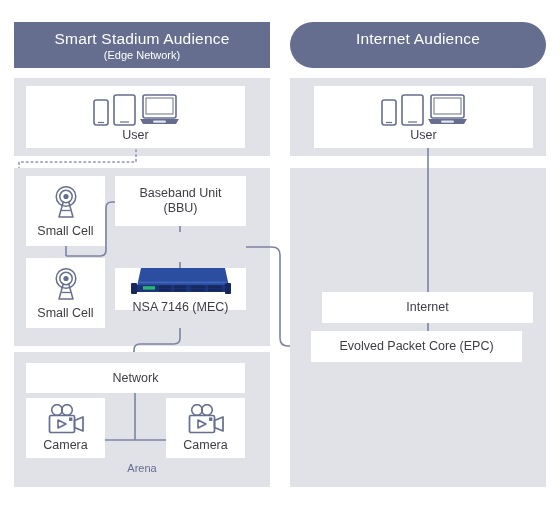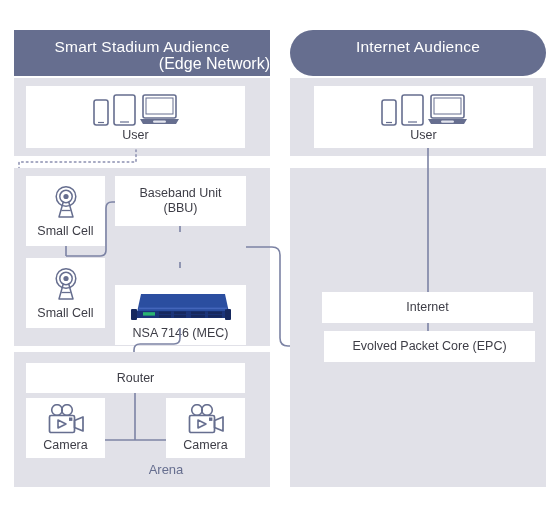--- a/index.html
+++ b/index.html
@@ -22,33 +22,31 @@
   }
   .abs { position: absolute; }
 
   
   .col-header {
     background: #666e8f;
     color: #ffffff;
     text-align: center;
     box-sizing: border-box;
     padding-top: 7px;
-    margin-top: 8px;
   }
   .col-header .title {
     font-size: 15.5px;
     line-height: 19px;
     letter-spacing: 0.2px;
     display: block;
   }
   .col-header .sub {
-    font-size: 16px;
+    font-size: 11px;
     line-height: 15px;
     display: block;
-    text-align: right;
   }
 
   
   .panel {
     background: #e1e1e8;
     box-sizing: border-box;
   }
 
   
   .node {
@@ -77,24 +75,23 @@
   svg.conn path.dotted {
     stroke: #8b8fb0;
     stroke-width: 1.5;
     stroke-dasharray: 1.6 3.2;
     stroke-linecap: round;
   }
 
   
   .arena-caption {
     color: #666e8f;
-    font-size: 13px;
+    font-size: 11px;
     text-align: center;
     width: 100%;
-    padding-left: 24px;
   }
 
   
   .icon-svg { display: block; }
 </style>
 </head>
 <body>
 
 <div id="diagram-root">
 
@@ -155,21 +152,21 @@
     </span>
     <span class="label">Small Cell</span>
   </div>
 
   <div class="abs node" style="left:115px; top:176px; width:131px; height:50px;text-align:center;">
     <span class="label">Baseband Unit</span>
     <span class="label">(BBU)</span>
   </div>
 
 
-  <div class="abs node icon-node" style="left:115px; top:285px; width:131px; height:60px;">
+  <div class="abs node icon-node" style="left:115px; top:268px; width:131px; height:42px;">
     <span>
       <svg class="icon-svg" width="104" height="34" viewBox="0 0 104 34">
         <path d="M12 4 L96 4 L101 27 L7 27 Z" fill="#2b4ea0"></path>
         <path d="M7 21 L101 21 L101 28 L7 28 Z" fill="#1b347a"></path>
         <rect x="2" y="19" width="6" height="11" rx="1" fill="#16285e"></rect>
         <rect x="96" y="19" width="6" height="11" rx="1" fill="#16285e"></rect>
         <rect x="14" y="22.2" width="12" height="3.4" fill="#2ecc71" opacity="0.85"></rect>
         <g fill="#16285e">
           <rect x="30" y="21.6" width="12" height="2.6"></rect>
           <rect x="30" y="25" width="12" height="2.6"></rect>
@@ -196,21 +193,21 @@
     <path d="M180,262 L180,268"></path>
 
     <path d="M246,247 L272,247 Q280,247 280,255 L280,338 Q280,346 288,346 L322,346"></path>
 
     <path d="M180,328 L180,338 Q180,344 174,344 L140,344 Q134,344 134,350 L134,363"></path>
   </svg>
 
   <div class="abs panel" style="left:14px; top:352px; width:256px; height:135px;"></div>
 
   <div class="abs node" style="left:26px; top:363px; width:219px; height:30px;">
-    <span class="label">Router</span>
+    <span class="label">Network</span>
   </div>
 
   <div class="abs node icon-node" style="left:26px; top:398px; width:79px; height:60px;">
     <span>
       <svg class="icon-svg" width="42" height="32" viewBox="0 0 42 32">
         <circle cx="12" cy="6" r="5.3" fill="none" stroke="#666e8f" stroke-width="1.6"></circle>
         <circle cx="22" cy="6" r="5.3" fill="none" stroke="#666e8f" stroke-width="1.6"></circle>
         <rect x="4.5" y="11.5" width="25" height="17" rx="1.6" fill="#ffffff" stroke="#666e8f" stroke-width="1.7"></rect>
         <path d="M13 16 L21 20 L13 24 Z" fill="none" stroke="#666e8f" stroke-width="1.6" stroke-linejoin="round"></path>
         <rect x="24" y="13.5" width="3.4" height="3.4" fill="#666e8f"></rect>
@@ -261,21 +258,21 @@
     </span>
     <span class="label">User</span>
   </div>
 
   <div class="abs panel" style="left:290px; top:168px; width:256px; height:319px;"></div>
 
   <div class="abs node" style="left:322px; top:292px; width:211px; height:31px;">
     <span class="label">Internet</span>
   </div>
 
-  <div class="abs node" style="left:324px; top:331px; width:211px; height:31px;">
+  <div class="abs node" style="left:311px; top:331px; width:211px; height:31px;">
     <span class="label">Evolved Packet Core (EPC)</span>
   </div>
 
   <svg class="conn" style="left:0px; top:0px; width:560px; height:507px;">
     <path d="M428,148 L428,292"></path>
     <path d="M428,323 L428,331"></path>
   </svg>
 
 </div>
 

